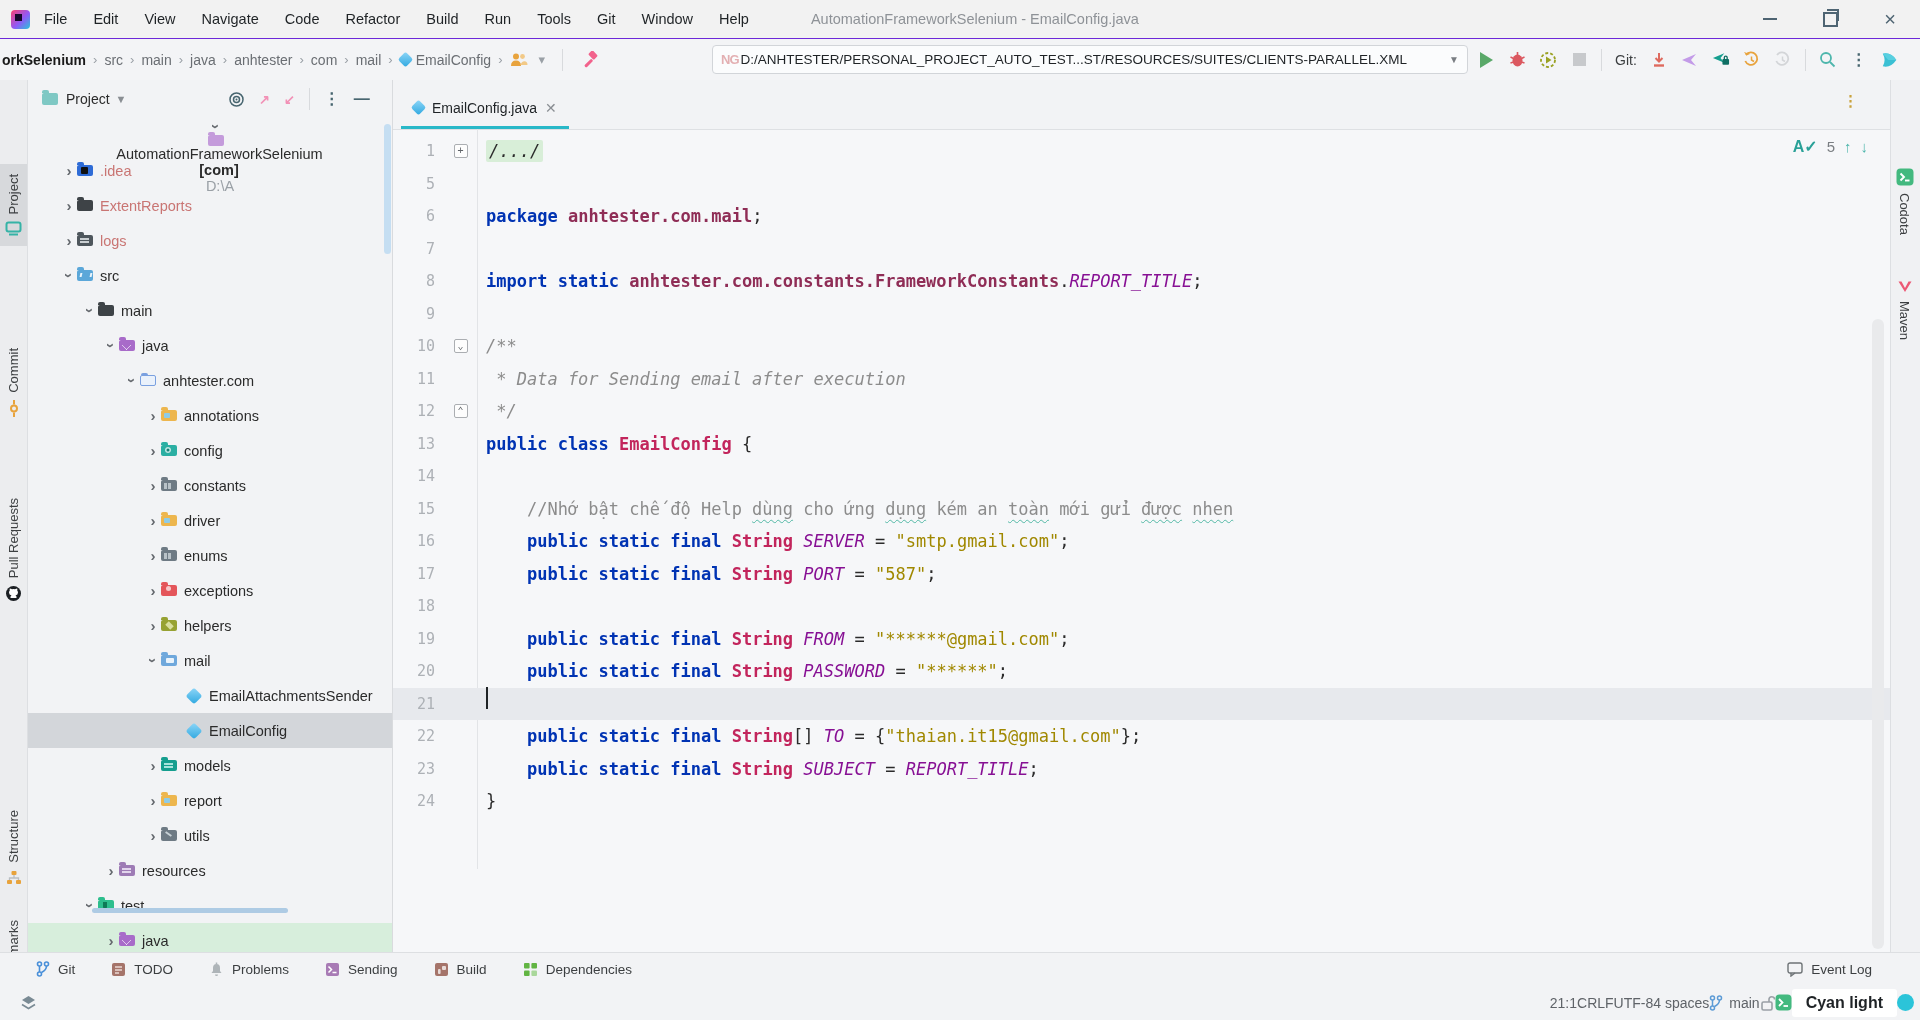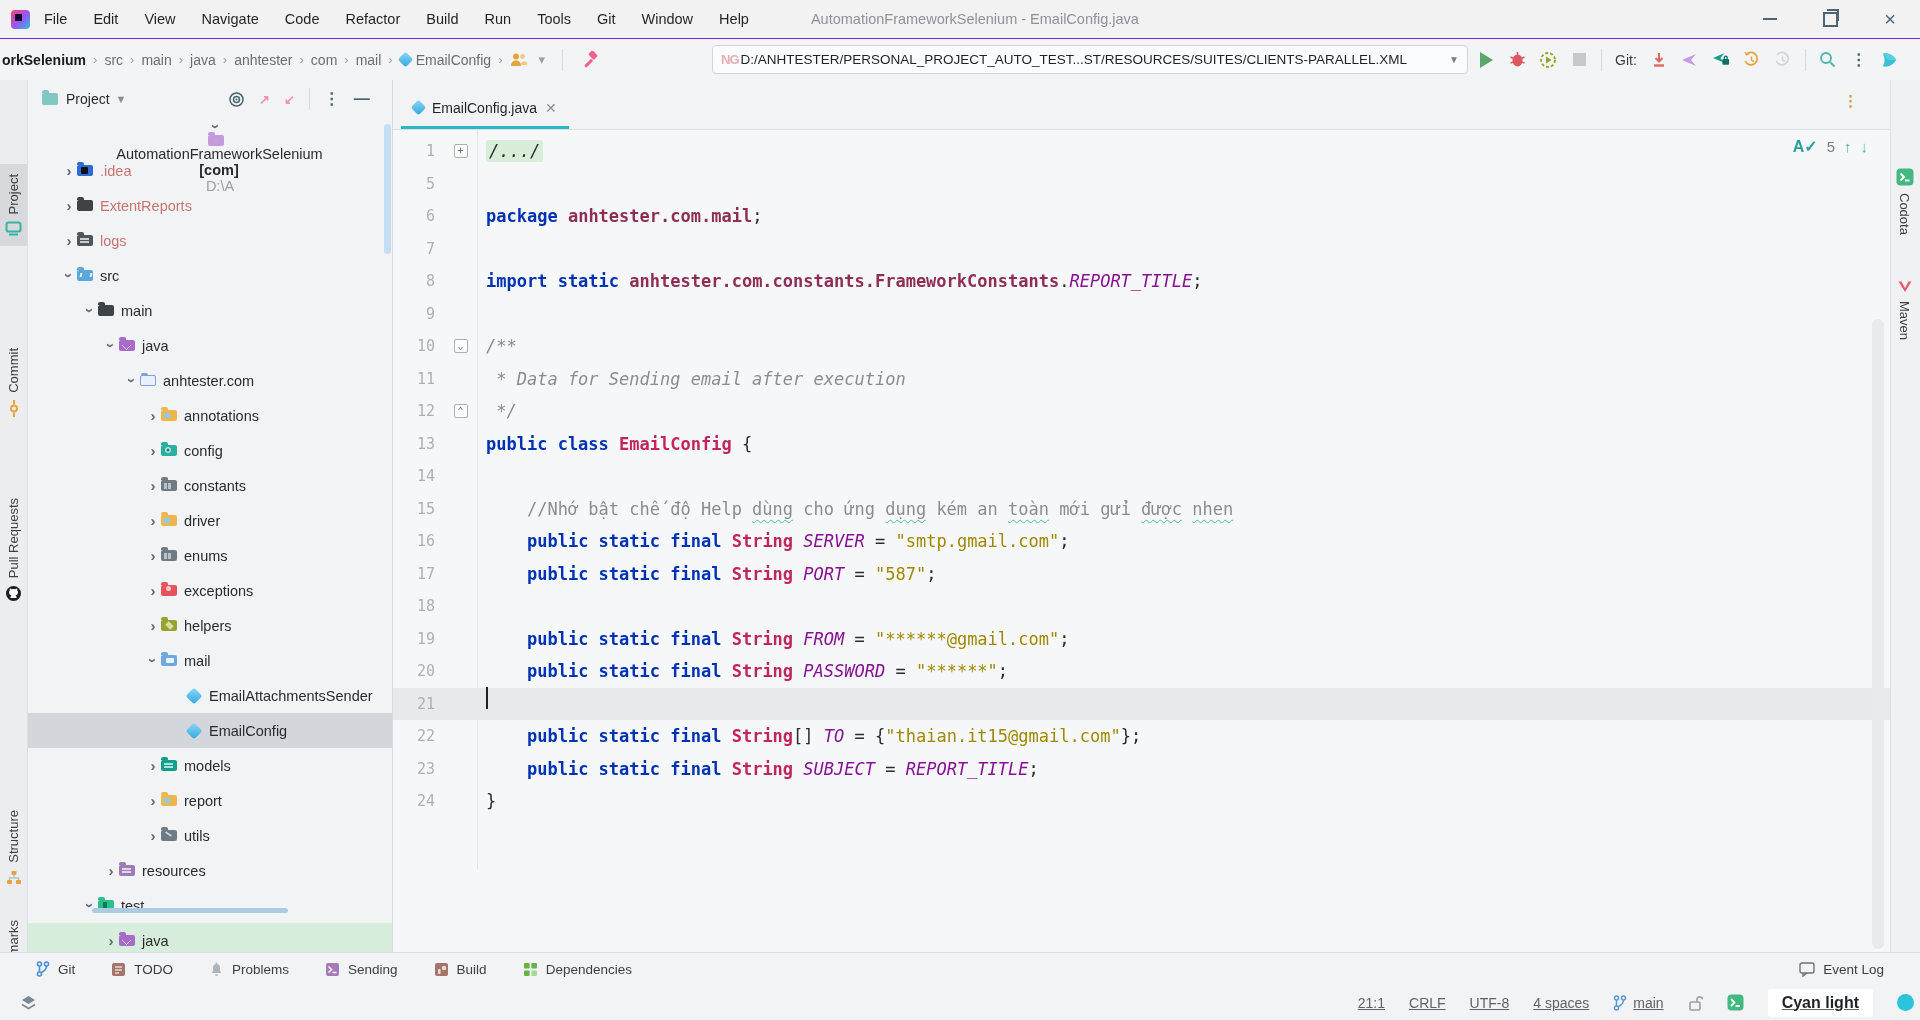--- a/index.html
+++ b/index.html
@@ -134,26 +134,26 @@
   #caret{position:absolute;left:93px;top:558px;width:2px;height:22px;background:#1F2326;}
   #inspection{position:absolute;right:22px;top:8px;display:flex;align-items:center;gap:9px;font-size:15px;}
   #insp-a{color:#2AA198;font-weight:bold;font-size:16px;}
   #insp-count{color:#7A7E82;}
   .insp-arrow{color:#4DB6AC;font-size:15px;font-weight:bold;}
   #editor-scroll{position:absolute;right:6px;top:190px;width:12px;height:630px;border-radius:6px;background:#E9EAEC;}
   
   #toolbar-bottom{position:absolute;left:0;top:952px;width:1920px;height:32px;background:#F2F3F5;border-top:1px solid #DDDFE2;
                   display:flex;align-items:center;font-size:13.5px;color:#3C3F41;}
   .twb-item{display:flex;align-items:center;gap:8px;margin-left:36px;}
-  #event-log{margin-left:auto;margin-right:36px;display:flex;align-items:center;gap:8px;}
+  #event-log{margin-left:auto;margin-right:48px;display:flex;align-items:center;gap:8px;}
   
   #statusbar{position:absolute;left:0;top:985px;width:1920px;height:35px;background:#F2F3F5;display:flex;align-items:center;
              font-size:14px;color:#5F6368;}
   #status-left{margin-left:20px;display:flex;align-items:center;}
-  #status-right{margin-left:auto;display:flex;align-items:center;gap:24px;margin-right:6px;text-decoration:underline;}
+  #status-right{margin-left:auto;display:flex;align-items:center;margin-right:6px;}
   .st-item{display:flex;align-items:center;gap:6px;}
   #theme-pill{background:#FFFFFF;border-radius:3px;padding:5px 14px;font-weight:bold;color:#1F2326;font-size:16px;}
   #cyan-dot{width:17px;height:17px;border-radius:50%;background:#2BC4D9;}
   svg{display:block;}
 </style>
 </head>
 <body>
 
 <div id="app">
 

